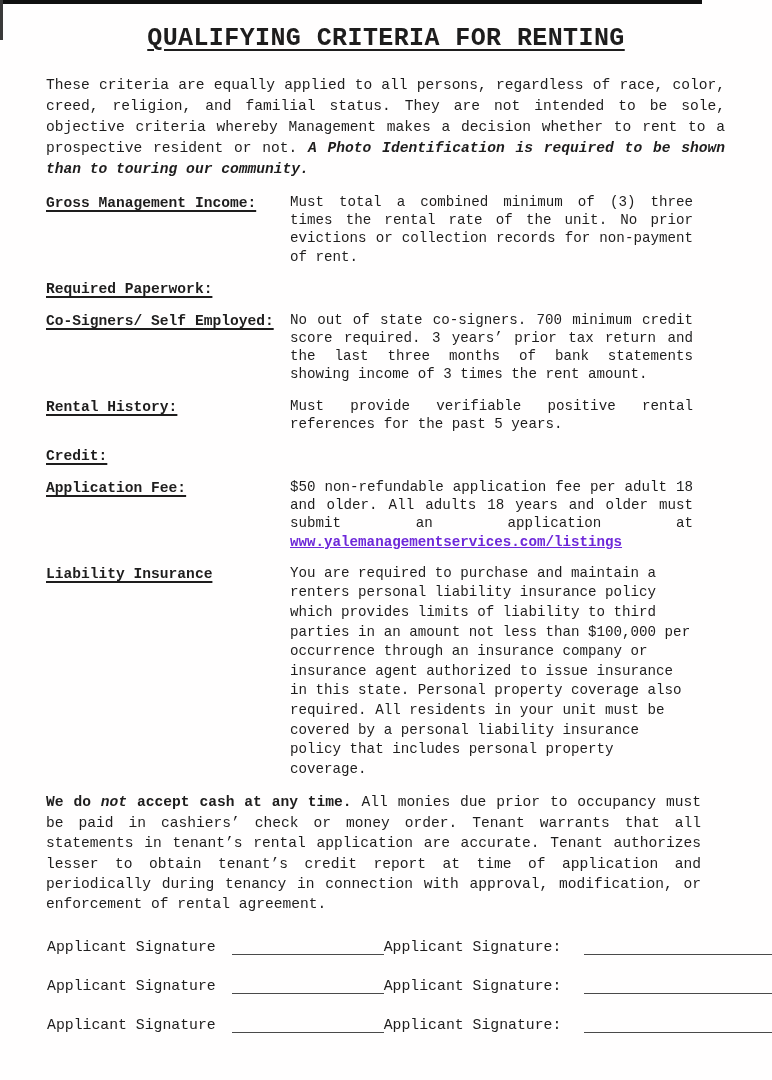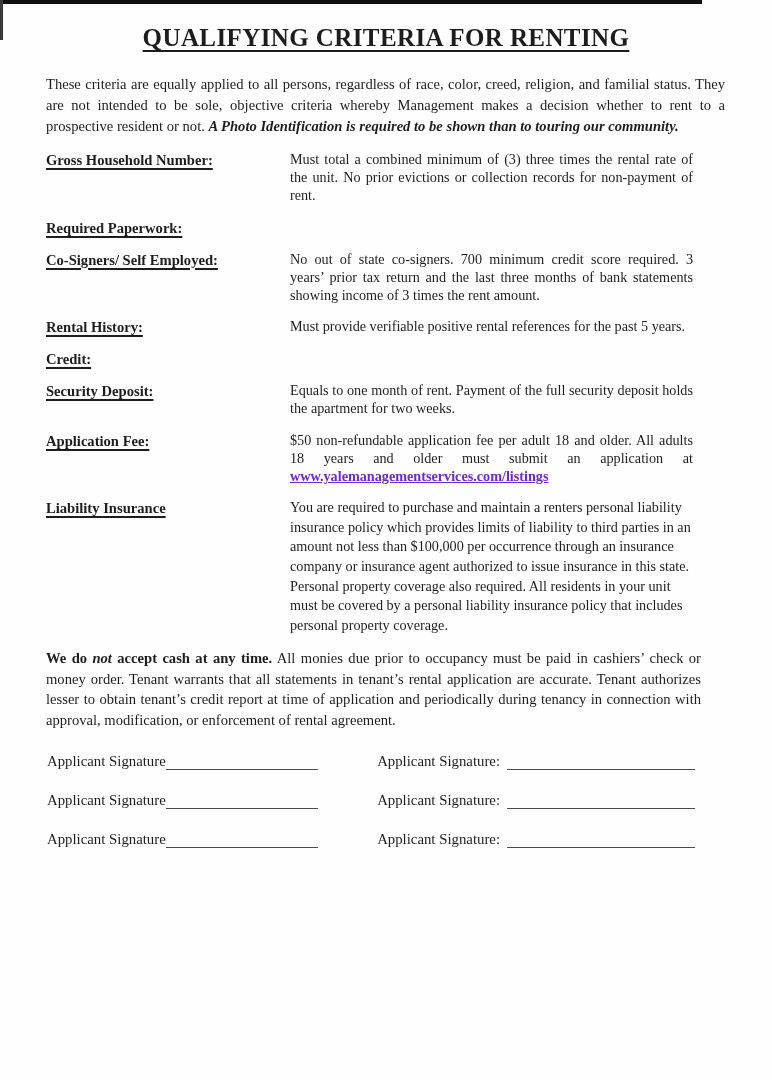--- a/index.html
+++ b/index.html
@@ -1,20 +1,20 @@
 <!DOCTYPE html>
 <html><head>
 <meta charset="utf-8">
 <style>
   html,body{margin:0;padding:0;background:#ffffff;}
   .page{
     position:relative;
     width:772px;height:1080px;
     background:#fffefe;
-    font-family:Liberation Serif, serif;
+    font-family:Liberation Mono, monospace;
     color:#1e1d1d;
     overflow:hidden;
     -webkit-font-smoothing:antialiased;
   }
   
   .artifact-top{position:absolute;top:0;left:0;width:702px;height:4px;background:#101010;}
   .artifact-left{position:absolute;top:0;left:0;width:3px;height:40px;background:#3a3a3a;}
 
   .title-wrap{padding-top:24px;text-align:center;}
   .title-text{
@@ -47,21 +47,21 @@
   }
 
   .closing{
     margin:7px 71px 0 46px;
     font-size:14.6px;line-height:20.4px;
     text-align:justify;
   }
 
   .signatures{margin:20px 77px 0 47px;}
   .sig-row{display:flex;justify-content:space-between;align-items:flex-end;height:20px;margin-bottom:19px;}
-  .sig-group{display:flex;align-items:flex-end;font-size:14.8px;white-space:nowrap;}
+  .sig-group{display:flex;align-items:flex-end;font-size:14.8px;white-space:nowrap;gap:16px;}
   .sig-line{display:inline-block;border-bottom:1.6px solid #4a4a4a;height:2px;}
   .sig-line-left{width:152px;}
   .sig-line-right{width:188px;margin-left:7px;}
 </style>
 </head>
 <body>
 
 <div class="page">
 
   <div class="artifact-top"></div>
@@ -69,21 +69,21 @@
 
   <div class="title-wrap">
     <span class="title-text">QUALIFYING CRITERIA FOR RENTING</span>
   </div>
 
   <p class="intro"><span>These criteria are equally applied to all persons, regardless of race, color, creed, religion, and familial status. They are not intended to be sole, objective criteria whereby Management makes a decision whether to rent to a prospective resident or not. </span><span class="bi">A Photo Identification is required to be shown than to touring our community.</span></p>
 
   <div class="criteria">
 
     <div class="crit-row">
-      <div class="crit-label">Gross Household Number:</div>
+      <div class="crit-label">Gross Management Income:</div>
       <div class="crit-desc">Must total a combined minimum of (3) three times the rental rate of the unit. No prior evictions or collection records for non-payment of rent.</div>
     </div>
 
     <div class="crit-row">
       <div class="crit-label">Required Paperwork:</div>
     </div>
 
 
     <div class="crit-row">
       <div class="crit-label">Co-Signers/ Self Employed:</div>
@@ -92,24 +92,20 @@
 
     <div class="crit-row">
       <div class="crit-label">Rental History:</div>
       <div class="crit-desc">Must provide verifiable positive rental references for the past 5 years.</div>
     </div>
 
     <div class="crit-row">
       <div class="crit-label">Credit:</div>
     </div>
 
-    <div class="crit-row">
-      <div class="crit-label">Security Deposit:</div>
-      <div class="crit-desc">Equals to one month of rent.  Payment of the full security deposit holds the apartment for two weeks.</div>
-    </div>
 
     <div class="crit-row">
       <div class="crit-label">Application Fee:</div>
       <div class="crit-desc"><span>$50 non-refundable application fee per adult 18 and older.  All adults 18 years and older must submit an application at </span><a class="app-link">www.yalemanagementservices.com/listings</a></div>
     </div>
 
     <div class="crit-row">
       <div class="crit-label">Liability Insurance</div>
       <div class="crit-desc ragged">You are required to purchase and maintain a renters personal liability insurance policy which provides limits of liability to third parties in an amount not less than $100,000 per occurrence through an insurance company or insurance agent authorized to issue insurance in this state. Personal property coverage also required. All residents in your unit must be covered by a personal liability insurance policy that includes personal property coverage.</div>
     </div>

